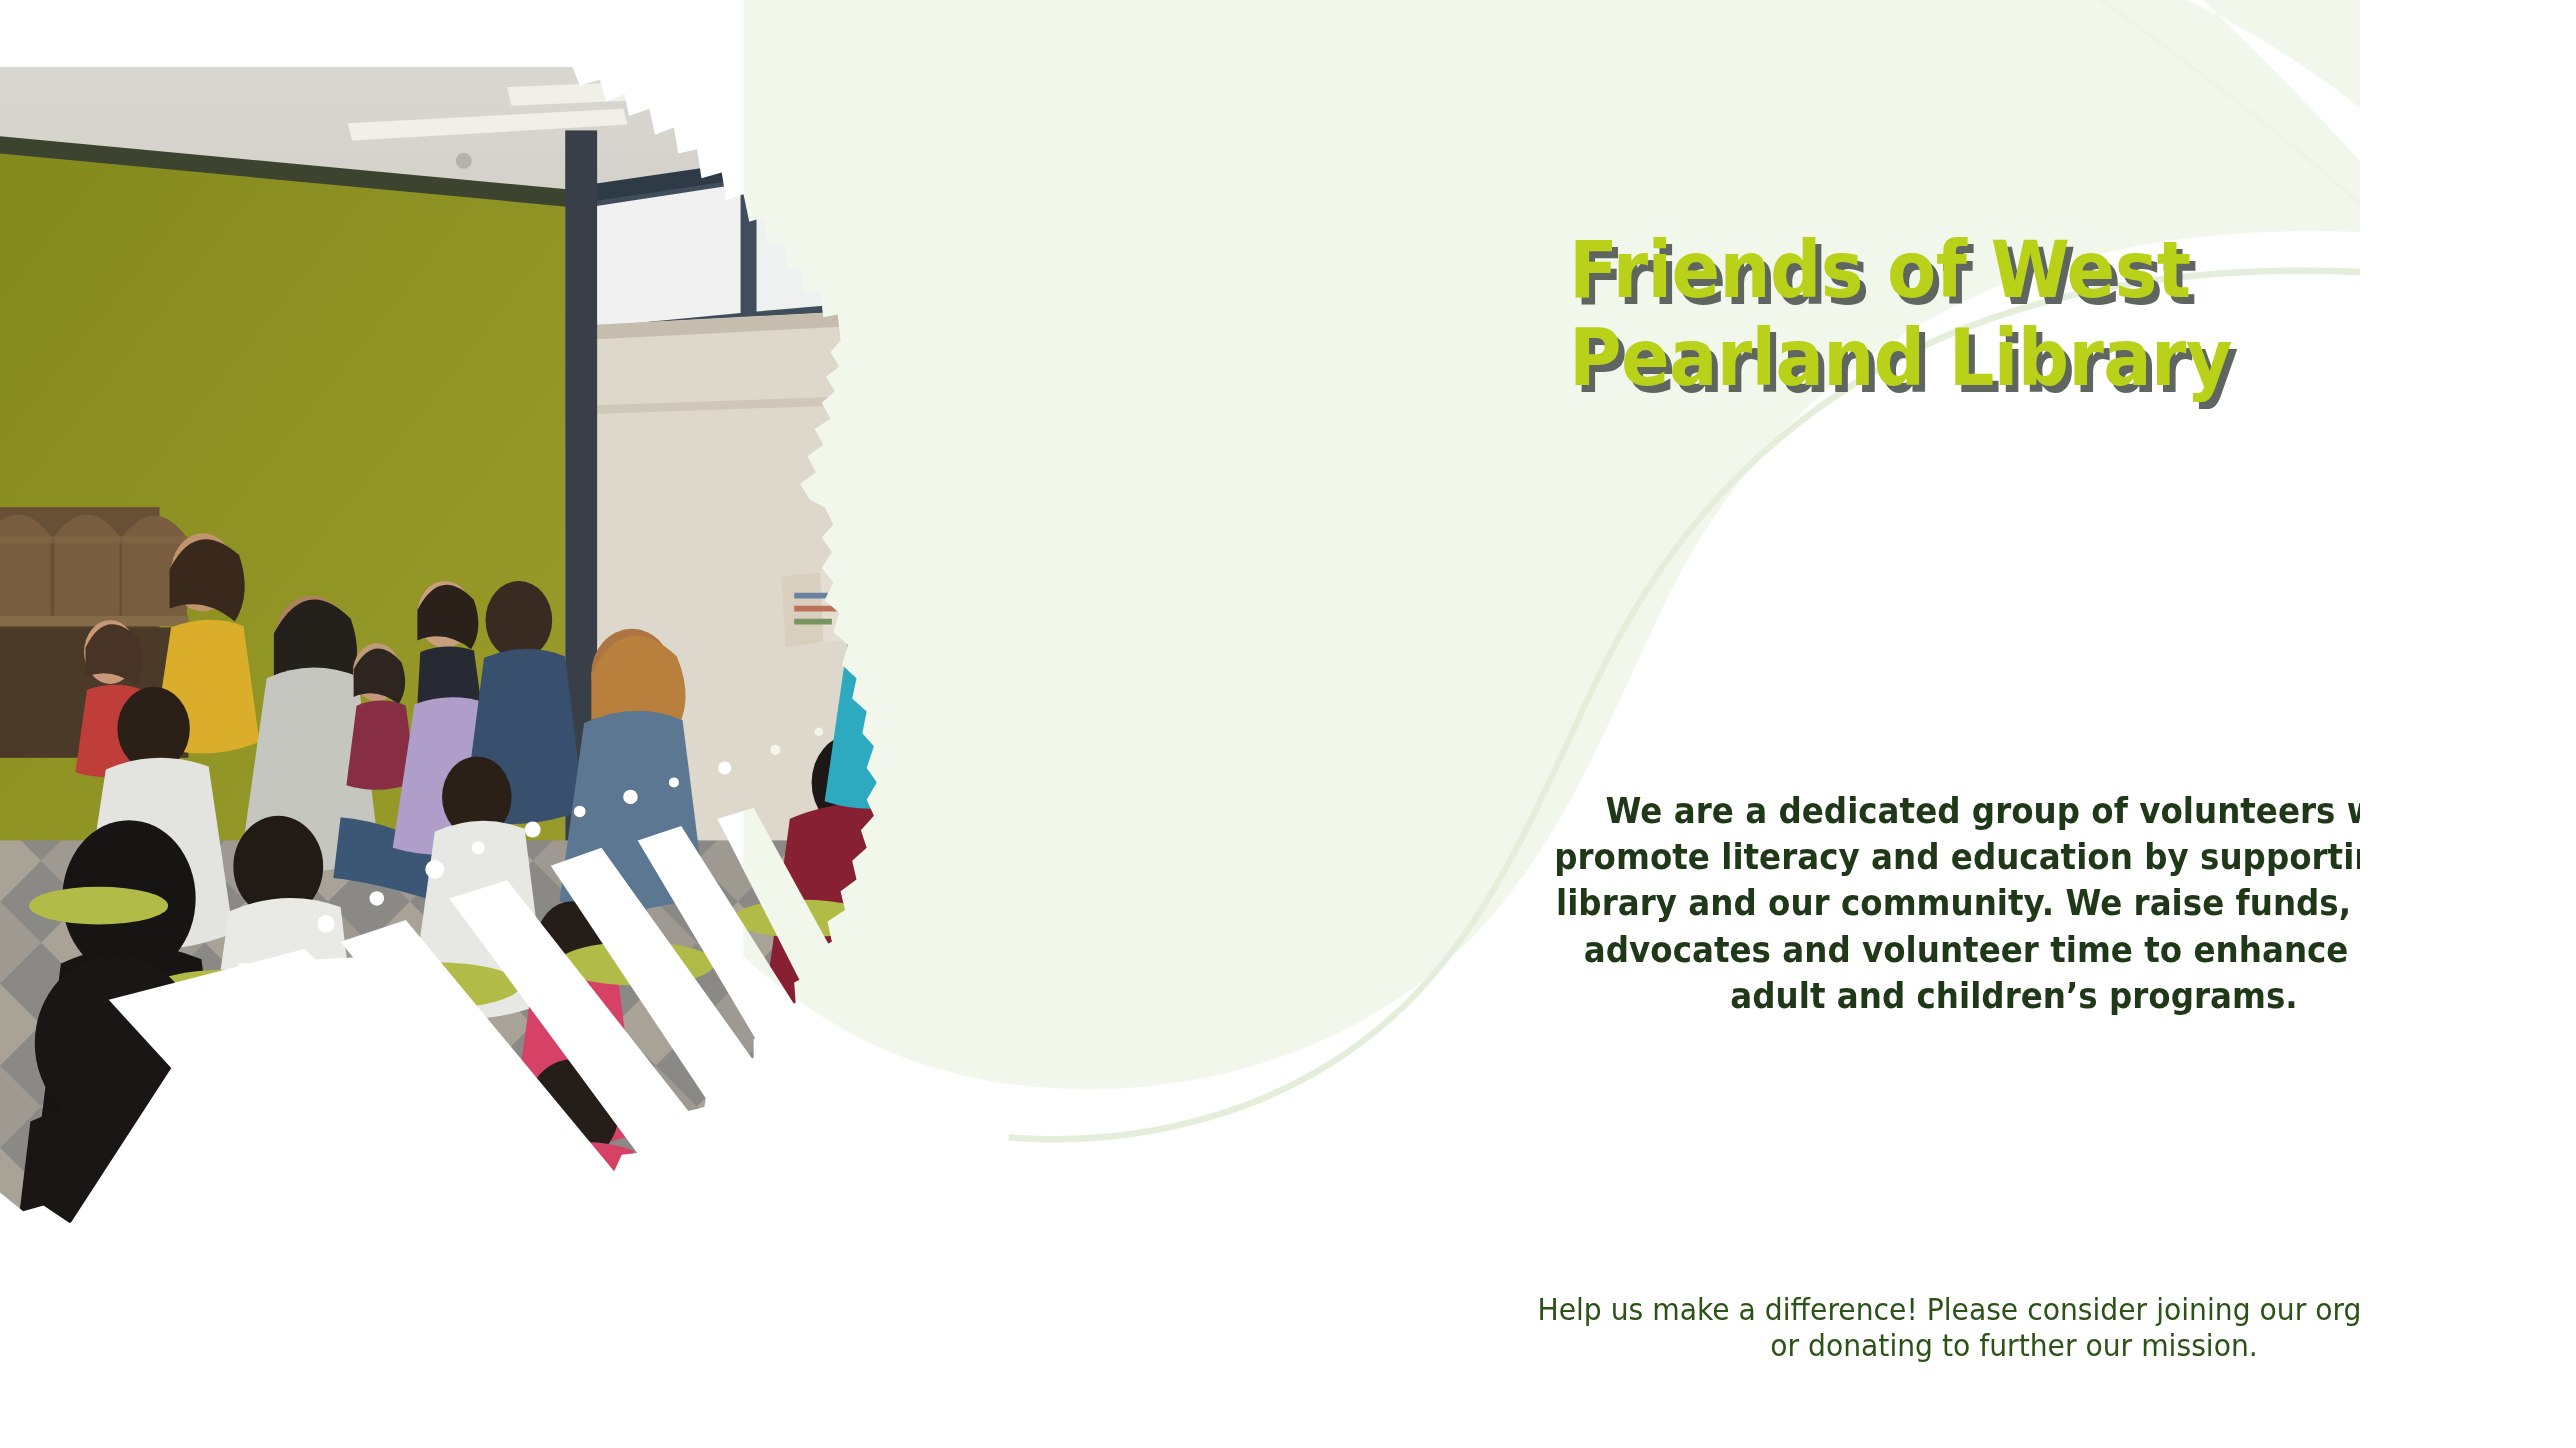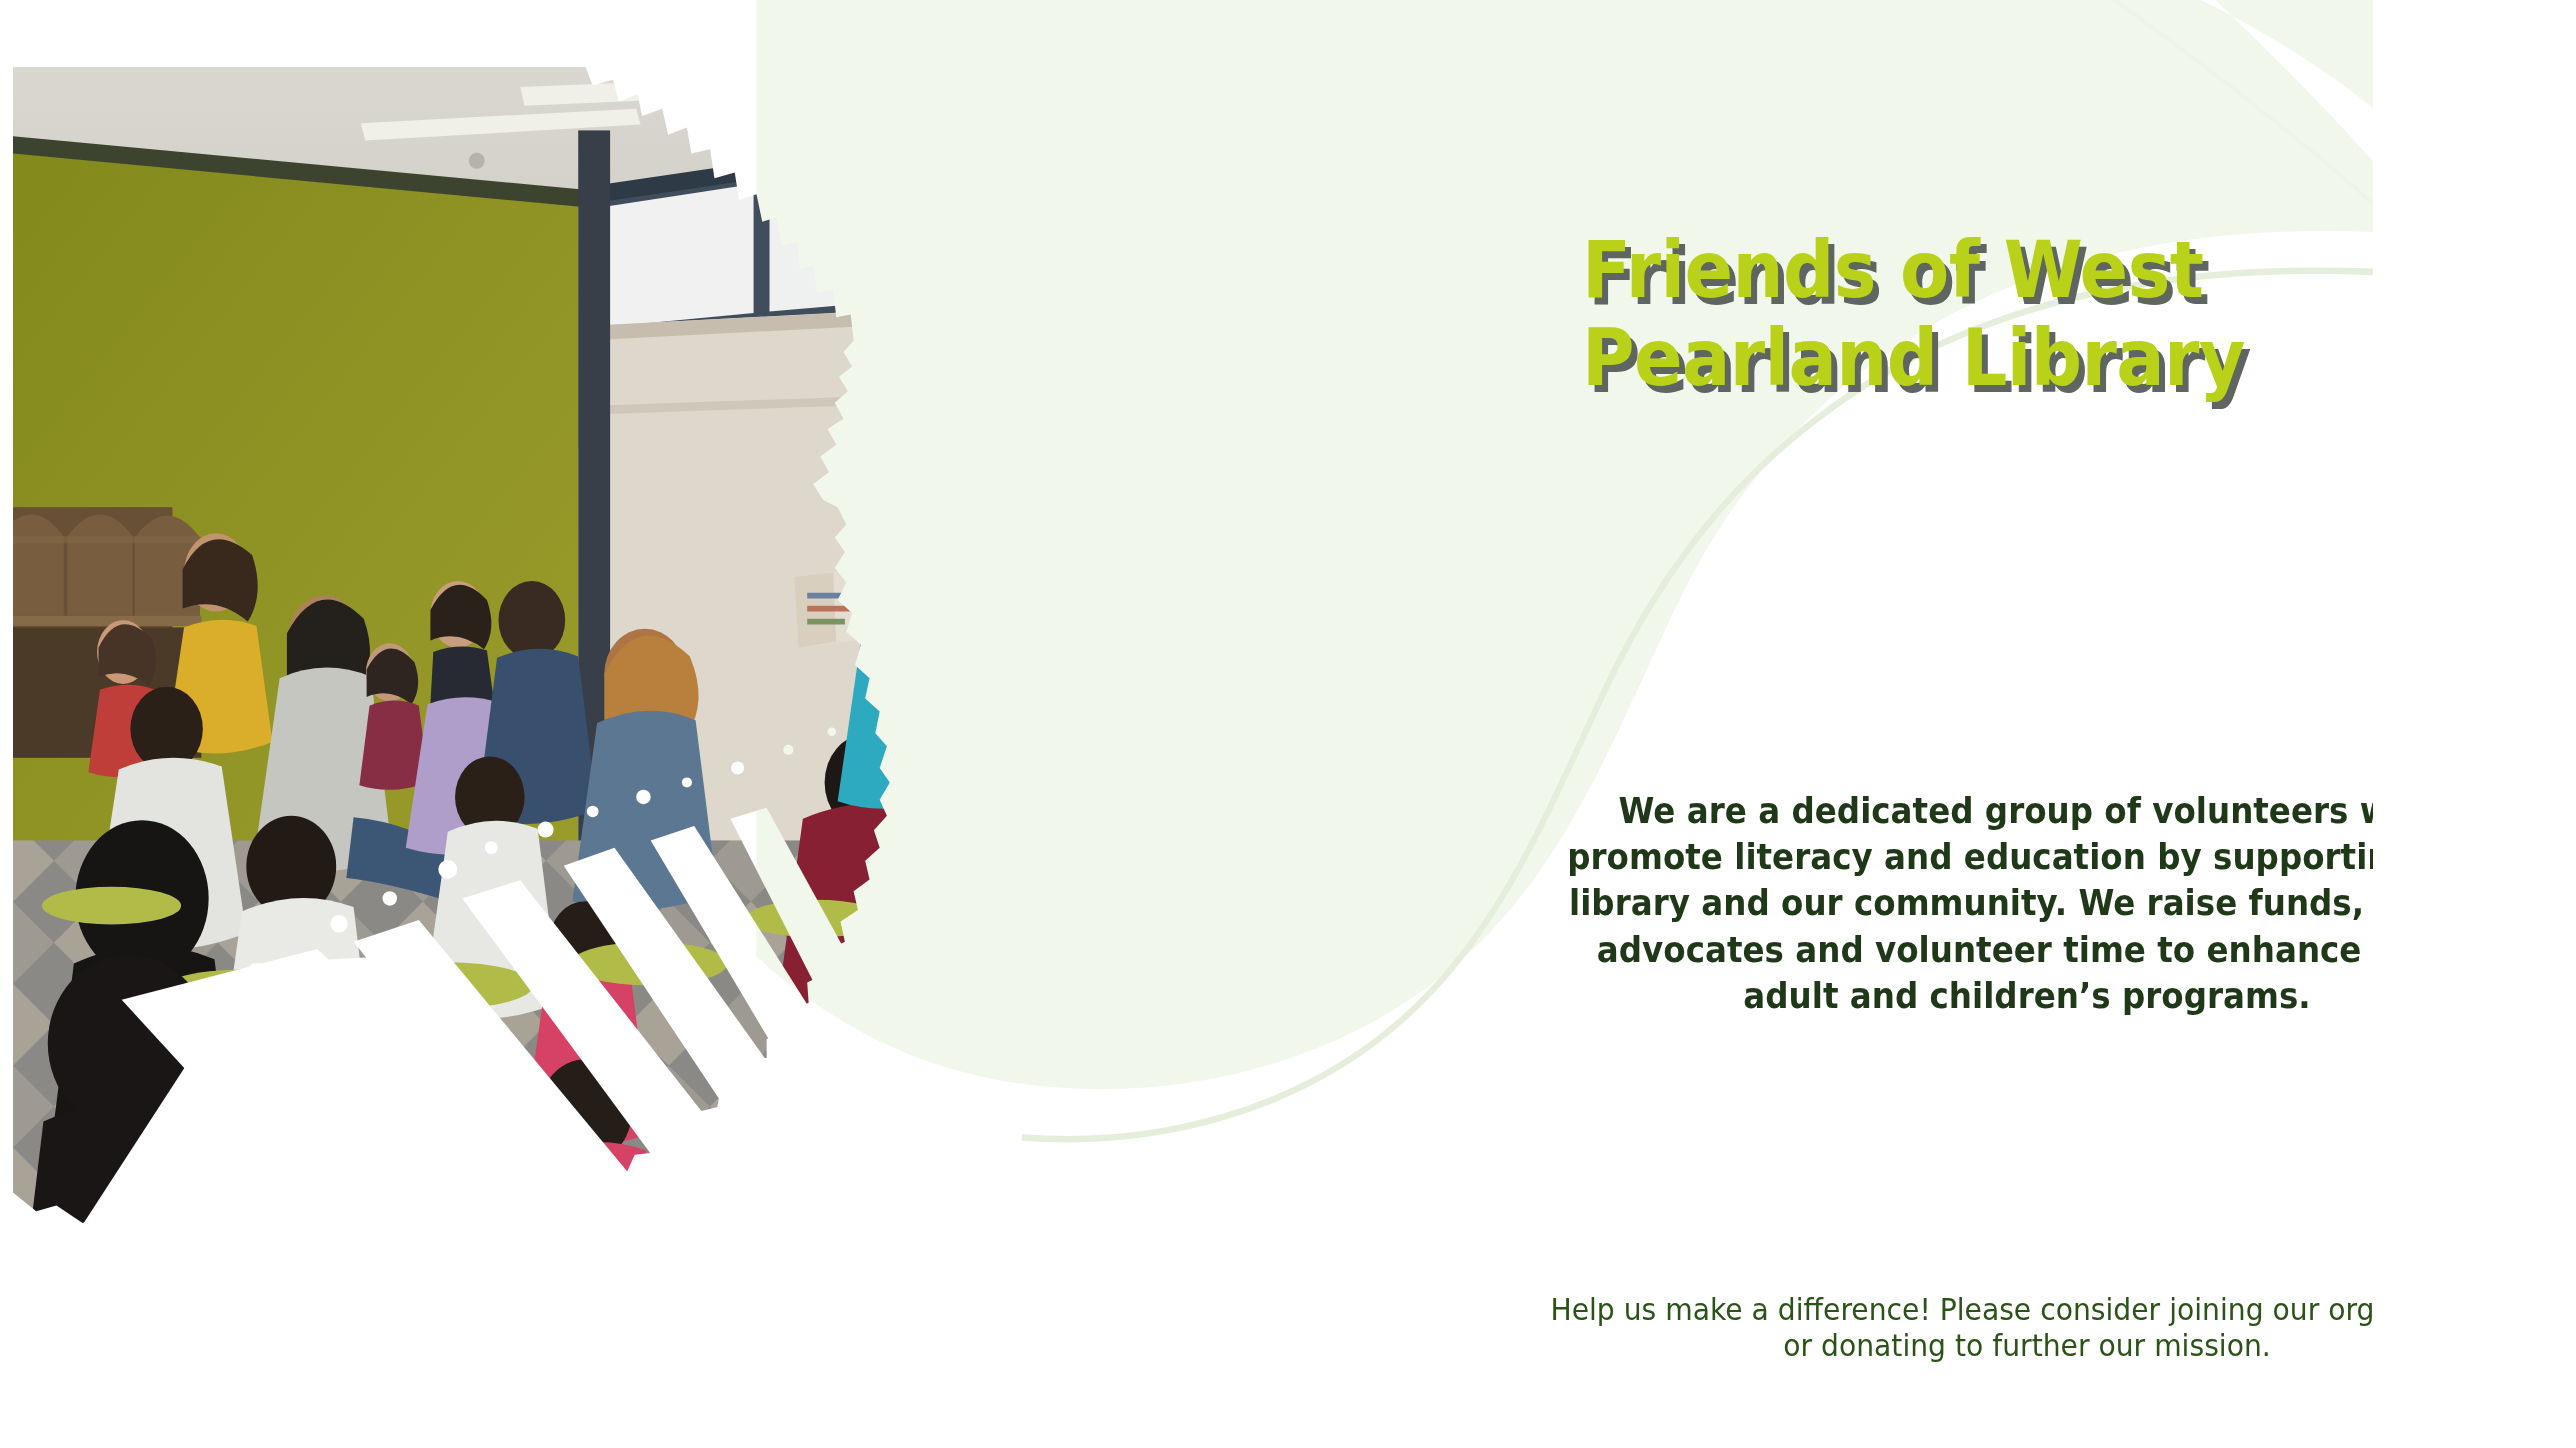--- a/index.html
+++ b/index.html
@@ -11,21 +11,20 @@
   body {
     font-family: "Liberation Sans", sans-serif;
   }
 
   #slide {
     position: relative;
     width: 2360px;
     height: 1449px;
     overflow: hidden;
     background: #ffffff;
-    margin-left: 13px;
   }
 
   
   .bg-layer {
     position: absolute;
     inset: 0;
     z-index: 0;
   }
   .bg-layer svg { display: block; width: 100%; height: 100%; }
 

